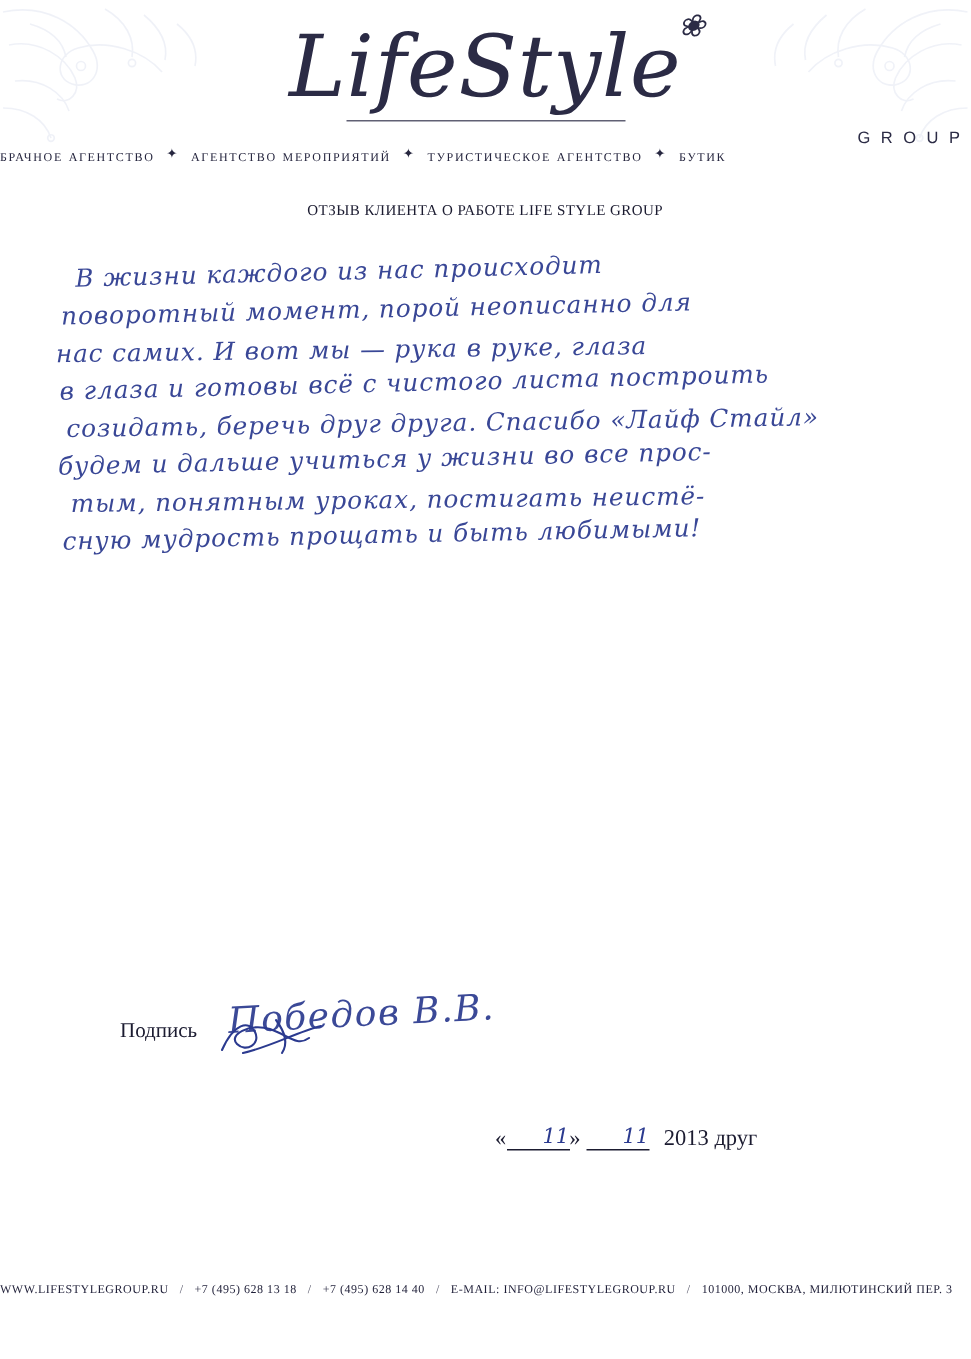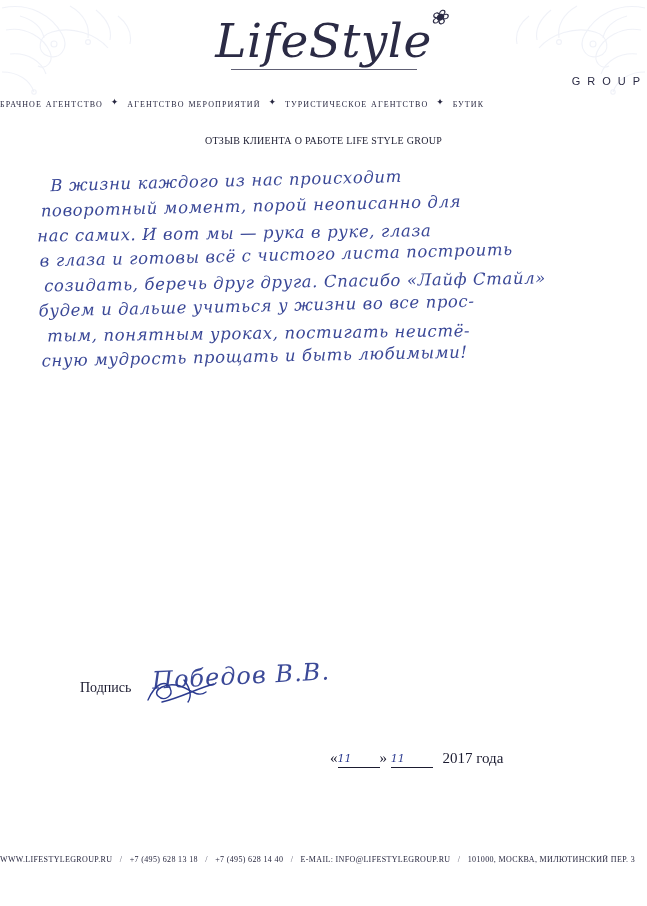--- a/index.html
+++ b/index.html
@@ -38,21 +38,21 @@
     font-family: "DejaVu Serif", serif;
     font-style: italic;
     font-size: 39px;
     letter-spacing: 0.5px;
     color: #2b2b45;
     line-height: 1.05;
     position: relative;
     display: inline-block;
   }
   .logo-script .cap {
-    font-size: 47px;
+    font-size: 57px;
   }
   .butterfly {
     position: absolute;
     right: -16px;
     top: -10px;
     font-size: 21px;
     color: #2b2b45;
     transform: rotate(8deg);
   }
   .logo-rule {
@@ -181,25 +181,25 @@
     top: 750px;
     font-family: "Liberation Serif", serif;
     font-size: 15px;
     color: #1b1b30;
     white-space: nowrap;
   }
   .date-row .slot {
     display: inline-block;
     min-width: 42px;
     border-bottom: 1px solid #1b1b30;
-    text-align: left;
+    text-align: right;
     color: #2b3a8f;
     font-family: "DejaVu Serif", serif;
     font-style: italic;
-    font-size: 11px;
+    font-size: 14px;
     line-height: 16px;
     vertical-align: 1px;
   }
   .date-row .q { font-size: 15px; }
   .date-row .year { margin-left: 6px; }
 
   
   .footer {
     position: absolute;
     left: 0; right: 0;
@@ -288,22 +288,22 @@
       <path d="M22 26 C 40 22, 58 12, 74 8"></path>
       <path d="M44 4 C 50 12, 52 20, 48 26"></path>
     </g>
   </svg>
   <span class="signature-ink">Победов В.В.</span>
 </div>
 
 <div class="date-row">
   <span class="q">«</span><span class="slot">11</span><span class="q">»</span>
   <span class="slot">11</span>
-  <span class="year">2017</span>
-  <span>года</span>
+  <span class="year">2013</span>
+  <span>друг</span>
 </div>
 
 <div class="footer">
   <span>WWW.LIFESTYLEGROUP.RU</span>
   <span class="dot">/</span>
   <span>+7 (495) 628 13 18</span>
   <span class="dot">/</span>
   <span>+7 (495) 628 14 40</span>
   <span class="dot">/</span>
   <span>E-MAIL:</span>

